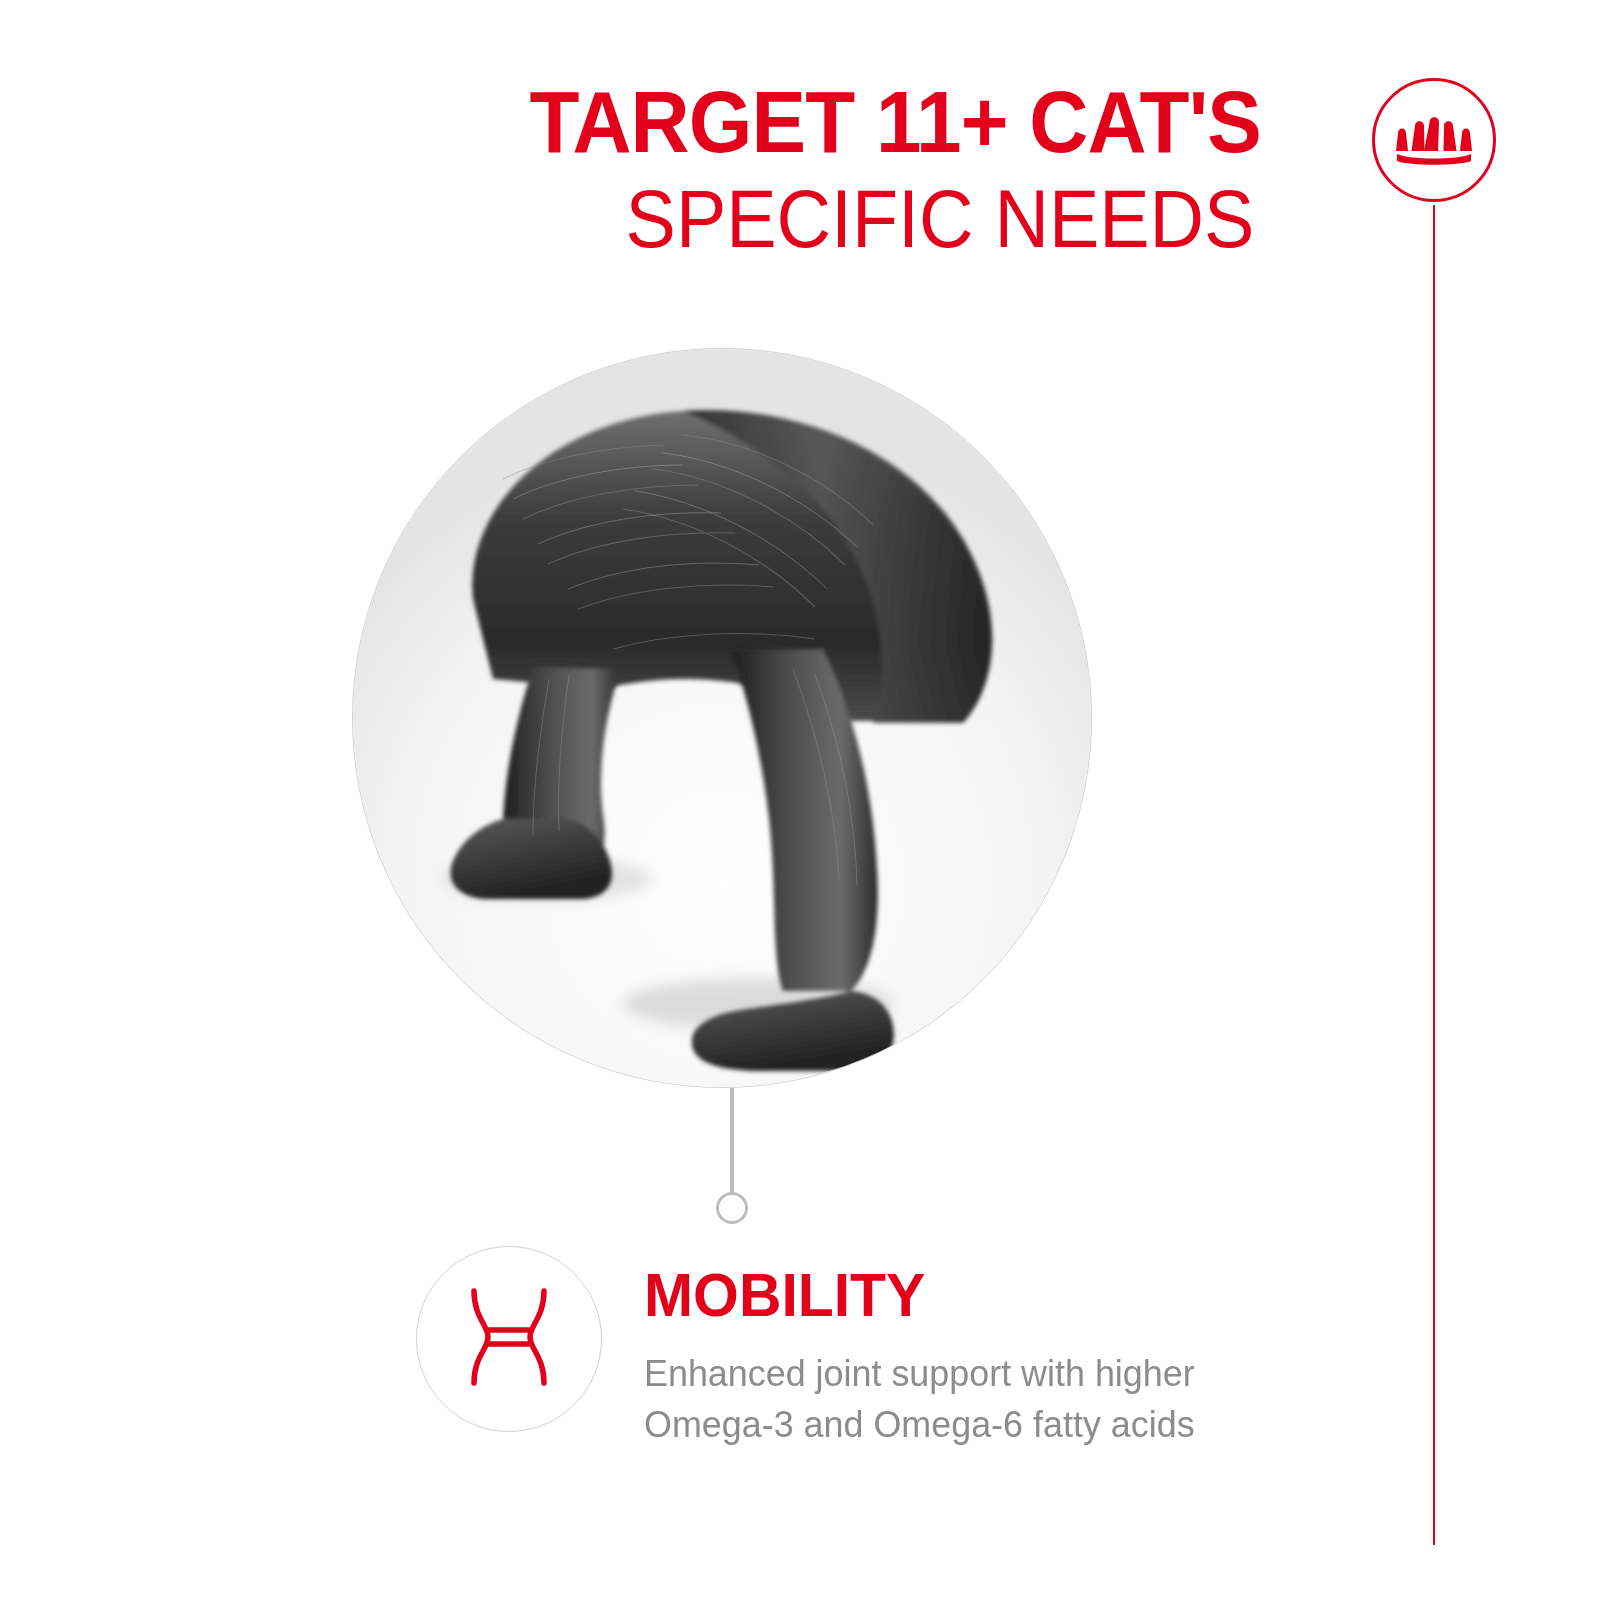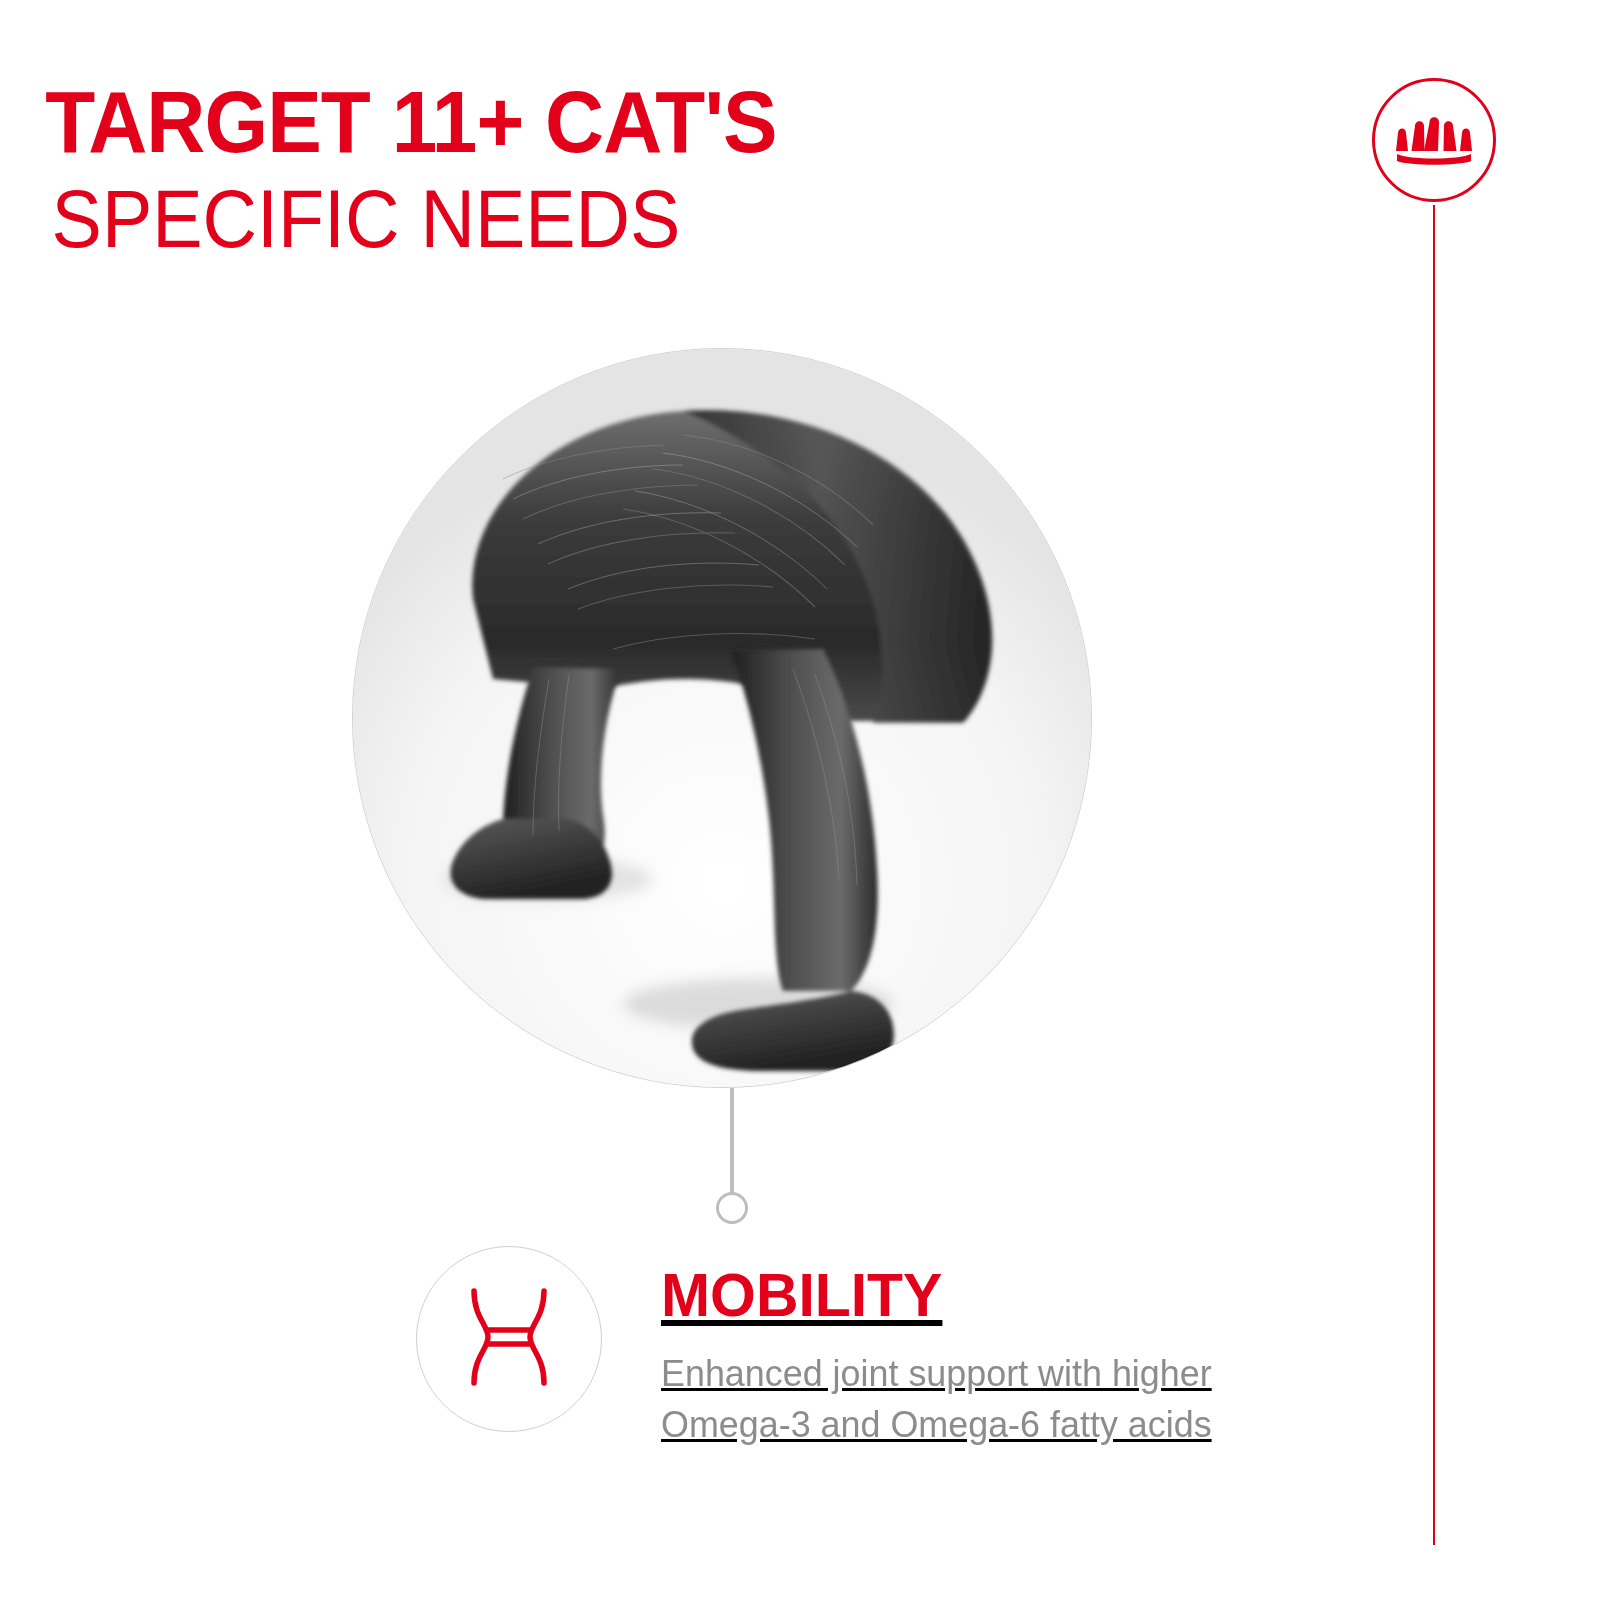--- a/index.html
+++ b/index.html
@@ -13,23 +13,23 @@
     position: relative;
     overflow: hidden;
     font-family: "Liberation Sans", sans-serif;
     -webkit-font-smoothing: antialiased;
   }
 
   
   .headline {
     position: absolute;
     top: 78px;
-    left: 0;
+    left: 16px;
     width: 1290px;
-    text-align: left;
+    text-align: right;
     line-height: 1.0;
   }
   .headline .line1 {
     display: block;
     font-family: "Liberation Sans", sans-serif;
     font-weight: 700;
     font-size: 88px;
     letter-spacing: -1px;
     color: #e2001a;
     transform: scaleX(0.93);
@@ -140,24 +140,23 @@
     background: #ffffff;
   }
   .benefit-icon svg {
     position: absolute;
     left: 50%;
     top: 50%;
     transform: translate(-50%, -50%);
   }
   .benefit-text {
     position: absolute;
-    left: 245px;
+    left: 228px;
     top: 18px;
     width: 740px;
-    text-decoration: underline;
   }
   .benefit-title {
     font-family: "Liberation Sans", sans-serif;
     font-weight: 700;
     font-size: 62px;
     color: #e2001a;
     letter-spacing: 0px;
     line-height: 1.0;
     transform: scaleX(0.95);
     transform-origin: left center;

